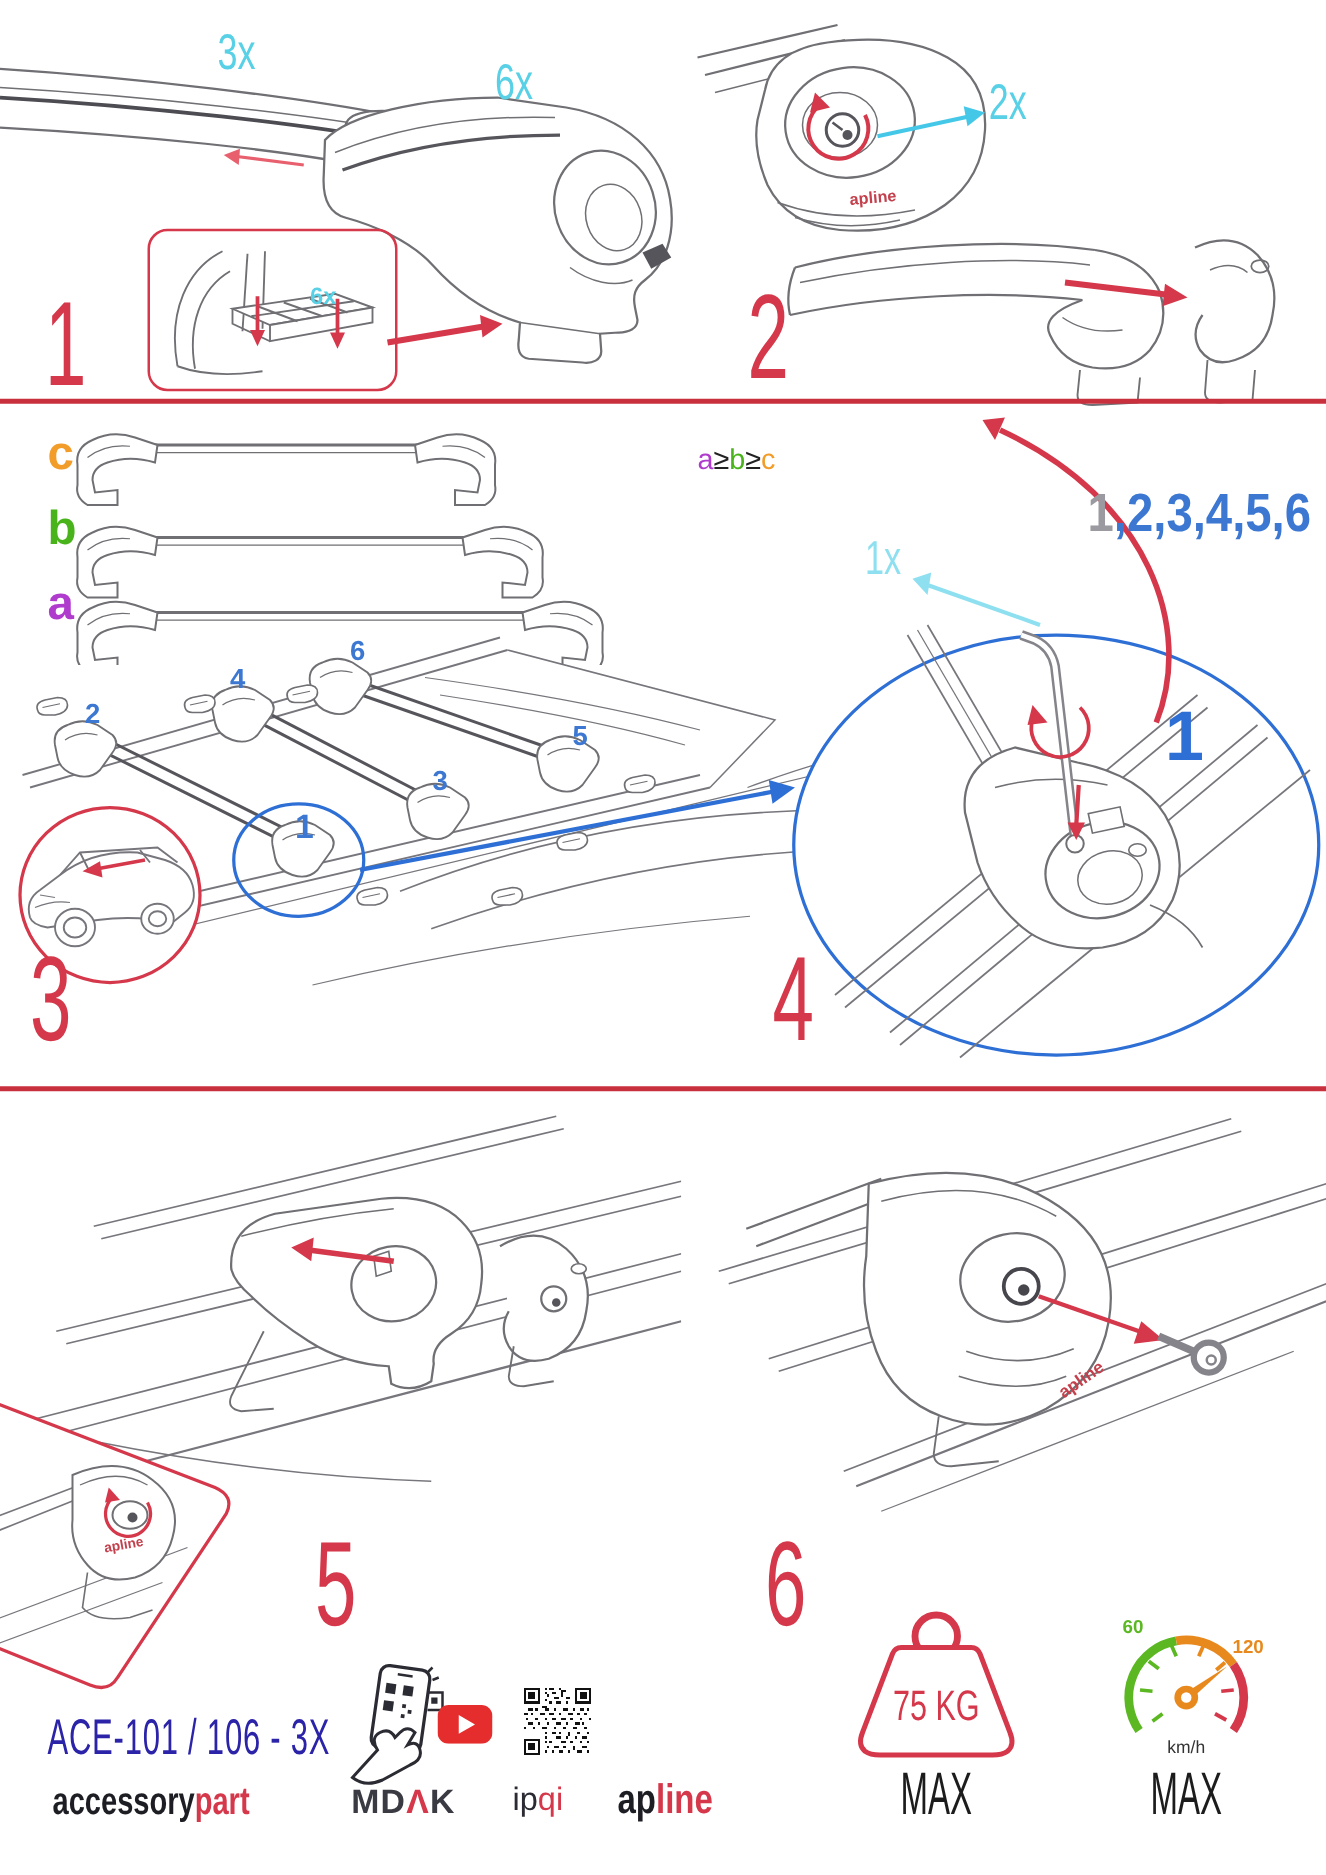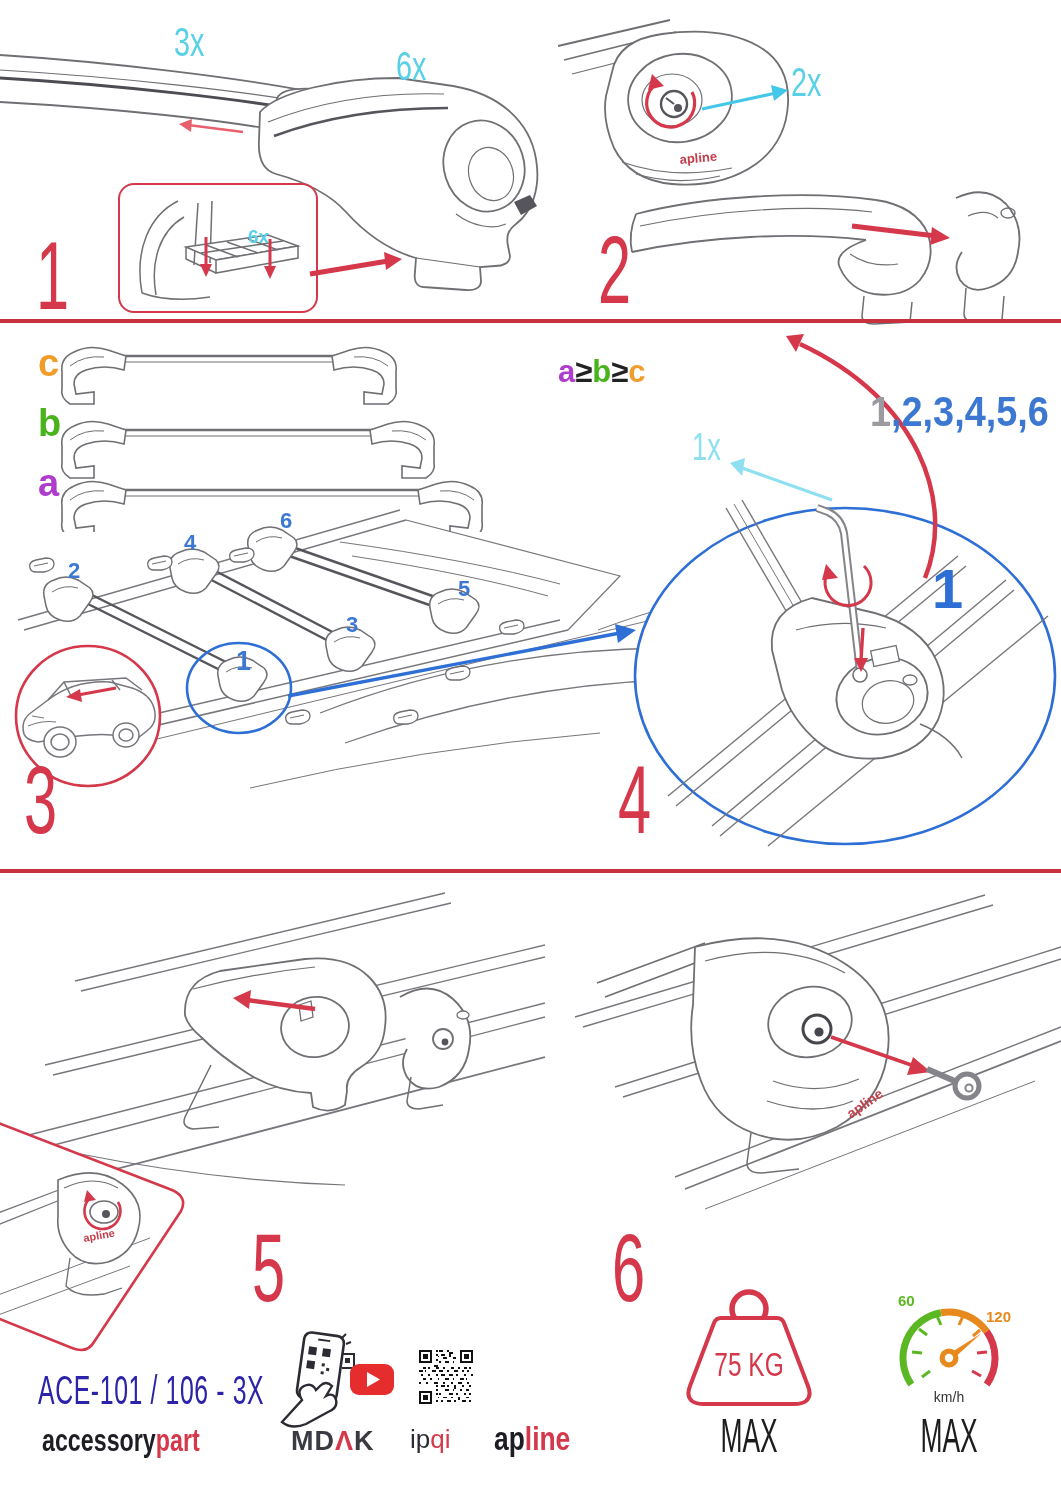--- a/index.html
+++ b/index.html
@@ -7,21 +7,21 @@
         font-family:"Liberation Sans",sans-serif;}
   .abs{position:absolute;}
   svg{display:block;}
   svg text{font-family:"Liberation Sans",sans-serif;}
   .stepnum{font-size:96px;line-height:1;font-weight:500;color:#d5384a;
            display:inline-block;transform:scaleX(.62);transform-origin:left top;white-space:nowrap;}
   .qty{color:#58d0e6;font-size:40px;line-height:1;font-weight:500;
        display:inline-block;transform:scaleX(.72);transform-origin:left top;white-space:nowrap;}
   .divider{position:absolute;left:0;width:1061px;height:4px;background:#c9303e;}
   .lbl{font-size:38px;font-weight:600;line-height:1;}
-  .rel{font-size:31px;font-weight:700;line-height:1;white-space:nowrap;}
+  .rel{font-size:23px;font-weight:400;line-height:1;white-space:nowrap;}
   .seq{font-size:43px;font-weight:700;line-height:1;white-space:nowrap;
        display:inline-block;transform:scaleX(.88);transform-origin:left top;}
   .code{font-size:40px;font-weight:500;color:#2b23a8;line-height:1;letter-spacing:1px;
         display:inline-block;transform:scaleX(.62);transform-origin:left top;white-space:nowrap;}
   .brandline{font-size:31px;font-weight:600;line-height:1;display:inline-block;
              transform:scaleX(.75);transform-origin:left top;white-space:nowrap;}
   .mdak{font-size:27px;font-weight:700;letter-spacing:1px;line-height:1;white-space:nowrap;color:#3a3a43;}
   .ipqi{font-size:26px;font-weight:500;line-height:1;white-space:nowrap;color:#2b2b33;}
   .apline{font-size:33px;font-weight:700;line-height:1;white-space:nowrap;color:#1d1d24;
           display:inline-block;transform:scaleX(.8);transform-origin:left top;}
@@ -422,21 +422,21 @@
           <rect x="49" y="41" width="3" height="3"></rect>
       </g>
     </g>
     <g stroke="#2b2b33" stroke-width="2" fill="none">
       <path d="M70,8 L74,4 M74,14 L79,12"></path>
       <path d="M70,24 h12 v14 h-12"></path>
       <rect x="73" y="28" width="5" height="5" fill="#2b2b33" stroke="none"></rect>
     </g>
     <path d="M10,92 L30,70 Q24,60 32,56 Q40,52 44,60 L48,56 Q54,50 60,56 L54,66 Q62,62 64,70 Q66,78 56,82 L34,94 Q20,100 10,92 Z" stroke="#2b2b33" stroke-width="2.4" fill="#fff"></path>
   </svg>
-  <div class="abs mdak" style="left:291px;top:1428px"><span>MD</span><span class="red">Λ</span><span>K</span></div>
+  <div class="abs mdak" style="left:281px;top:1428px"><span>MD</span><span class="red">Λ</span><span>K</span></div>
 
   <svg class="abs" style="left:350px;top:1364px" width="44" height="31" viewBox="0 0 44 31">
     <rect x="0" y="0" width="44" height="31" rx="9" fill="#e62d2d"></rect>
     <polygon points="17,8 17,23 30,15.5" fill="#fff"></polygon>
   </svg>
   <div class="abs ipqi" style="left:410px;top:1426px"><span>ip</span><span class="red">qi</span></div>
 
   <svg class="abs" style="left:419px;top:1350px" width="54" height="54" viewBox="0 0 29 29" shape-rendering="crispEdges">
     <rect x="0" y="0" width="29" height="29" fill="#fff"></rect>
     <g fill="#111">

